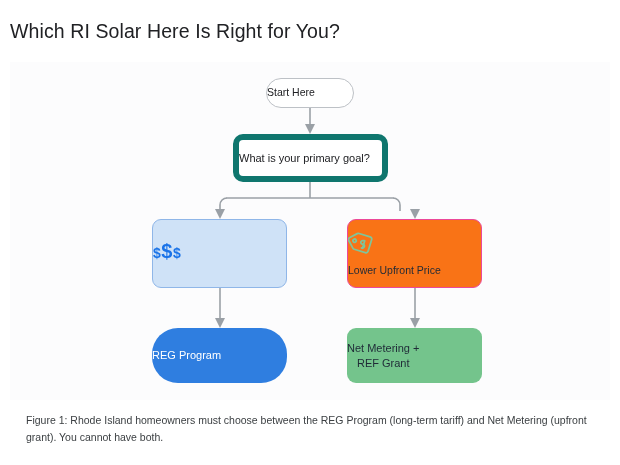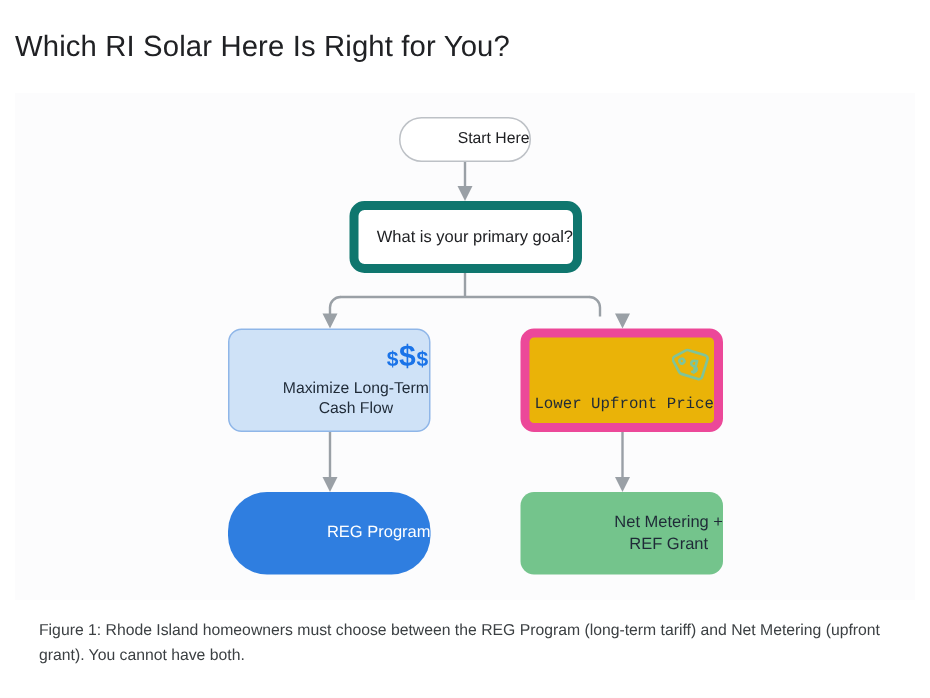--- a/index.html
+++ b/index.html
@@ -47,21 +47,21 @@
     height: 338px;
     pointer-events: none;
   }
 
   
   .node {
     position: absolute;
     box-sizing: border-box;
     display: flex;
     flex-direction: column;
-    align-items: flex-end;
+    align-items: flex-start;
     justify-content: center;
     text-align: center;
     line-height: 1.28;
   }
 
   .node-start {
     left: 256px;
     top: 16px;
     width: 88px;
     height: 30px;
@@ -93,24 +93,23 @@
   .node-choice-left {
     left: 142px;
     top: 157px;
     background: #cfe2f7;
     border: 1px solid #8fb6e8;
     color: #1f2a37;
   }
   .node-choice-right {
     left: 337px;
     top: 157px;
-    background: #eab308;
-    border: 6px solid #ec4899;
+    background: #f97316;
+    border: 1px solid #ec4899;
     color: #1f2a37;
-    font-family: Liberation Mono, monospace;
   }
 
   .node-result {
     width: 135px;
     height: 55px;
     border-radius: 9px;
     font-size: 11px;
   }
   .node-result-left {
     left: 142px;
@@ -201,22 +200,20 @@
   <div class="node node-start">
     <span class="node-label">Start Here</span>
   </div>
 
   <div class="node node-decision">
     <span class="node-label">What is your primary goal?</span>
   </div>
 
   <div class="node node-choice node-choice-left">
     <span class="money-icon"><span class="sm">$</span><span class="lg">$</span><span class="sm">$</span></span>
-    <span class="node-label">Maximize Long-Term
-Cash Flow</span>
   </div>
 
   <div class="node node-choice node-choice-right">
     <span class="tag-icon">
       <svg width="28" height="28" viewBox="0 0 24 24" fill="none" stroke="#7fc49a" stroke-width="1.5" stroke-linecap="round" stroke-linejoin="round">
         <g transform="rotate(-28 12 12)">
           <path d="M20.6 13.4 13.4 20.6a2 2 0 0 1-2.8 0l-7-7A2 2 0 0 1 3 12.2V5a2 2 0 0 1 2-2h7.2a2 2 0 0 1 1.4.6l7 7a2 2 0 0 1 0 2.8Z"></path>
           <circle cx="7.3" cy="7.3" r="1.4"></circle>
           <path d="M9.6 15.4c.9.9 2.1 1 2.8.3.7-.7.5-1.7-.4-2.5-.9-.8-1.1-1.8-.4-2.5.7-.7 1.9-.6 2.8.3"></path>
           <path d="M10.2 16.2 15 11.4"></path>

